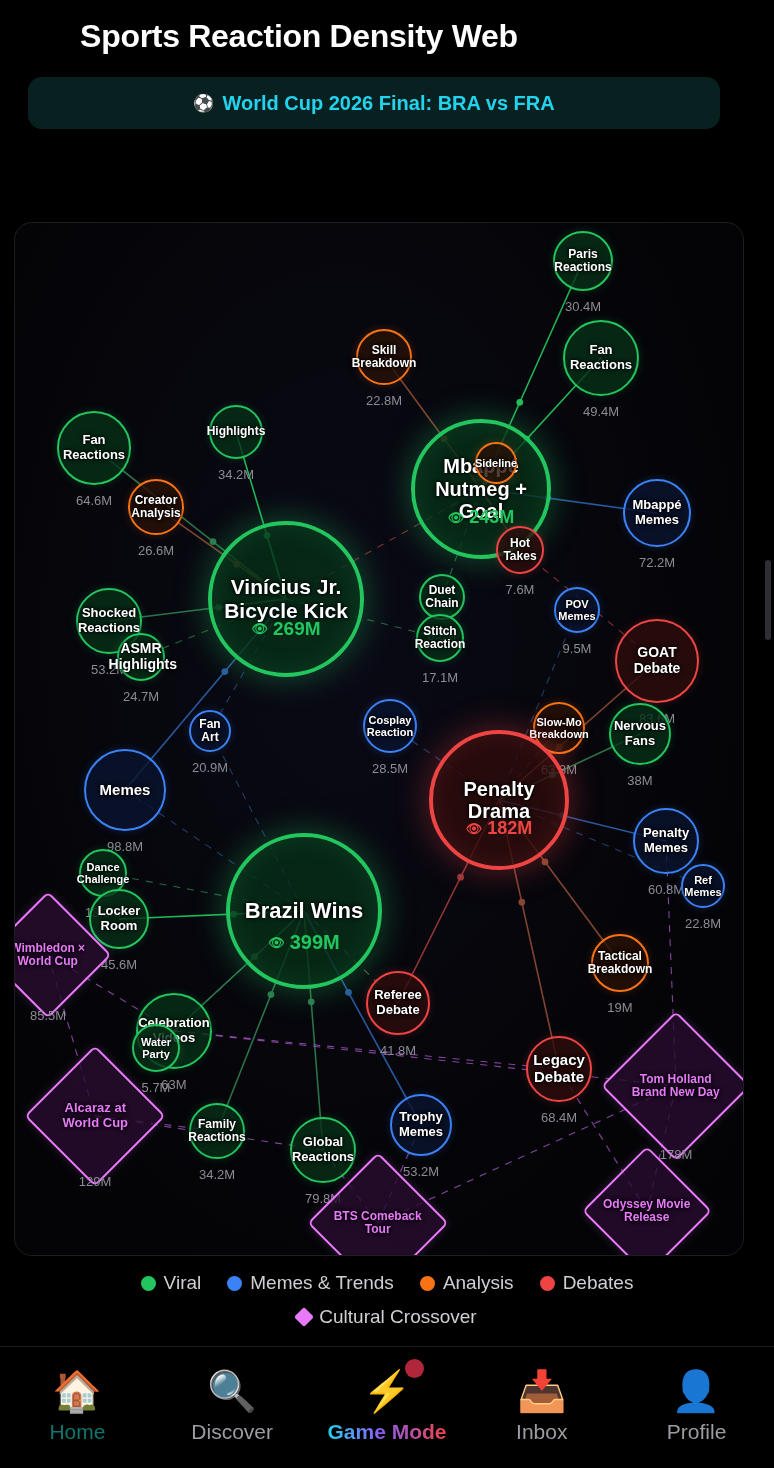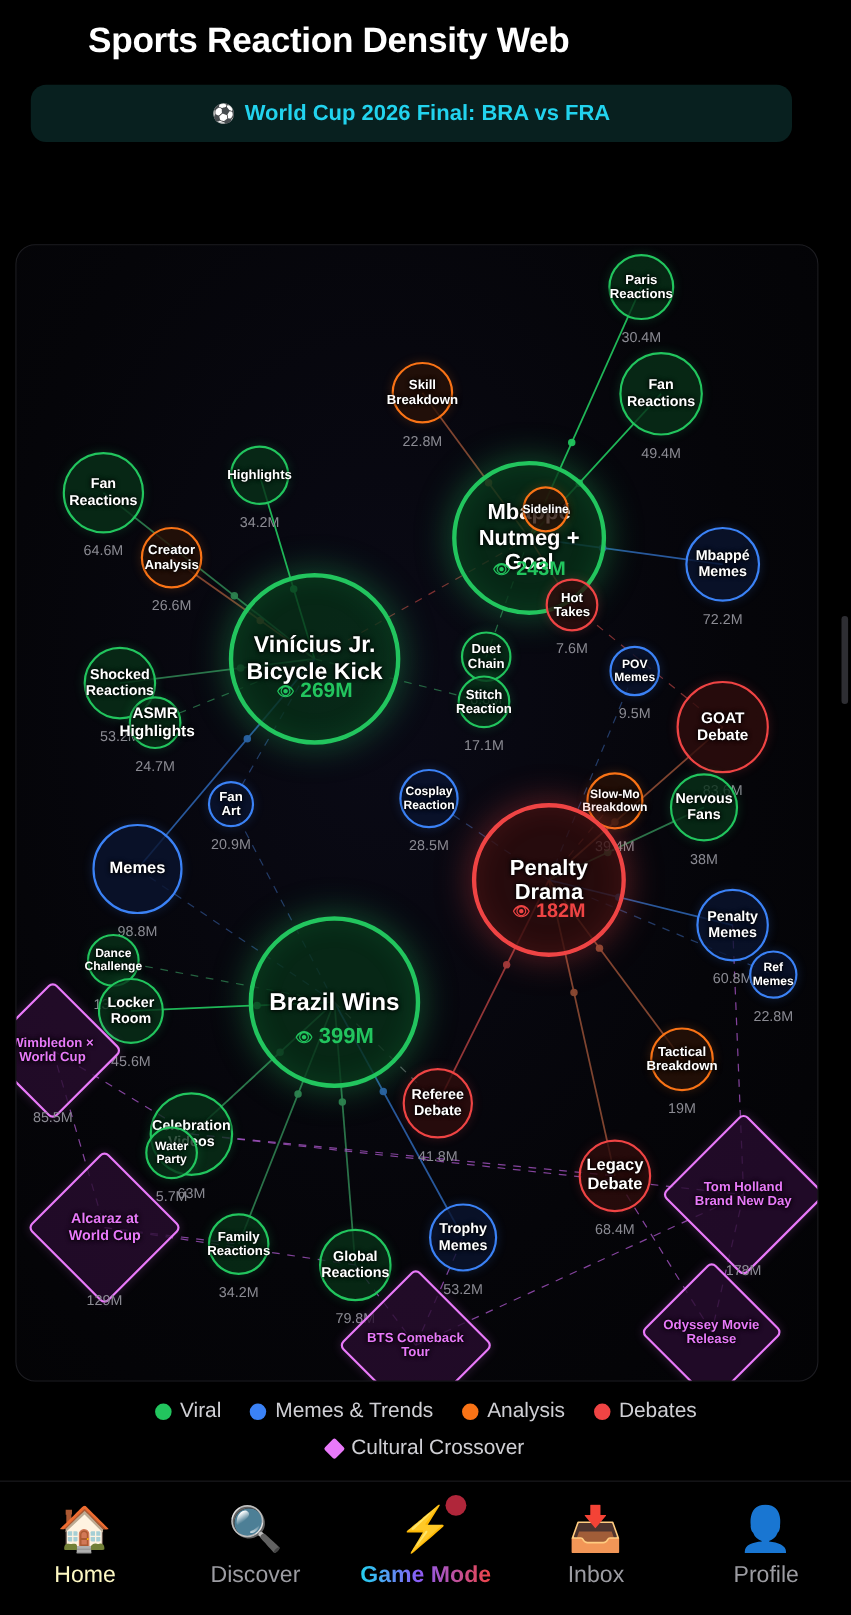--- a/index.html
+++ b/index.html
@@ -78,21 +78,21 @@
     position: absolute; left: 0; bottom: 0; width: 774px; height: 122px;
     background: #000; border-top: 1px solid #1c1c20;
     display: flex; align-items: center; justify-content: space-around;
   }
   .nav-item {
     display: flex; flex-direction: column; align-items: center; gap: 9px;
     width: 150px; position: relative;
   }
   .nav-glyph { font-size: 40px; line-height: 1; }
   .nav-label { font-size: 21px; color: #9c9ca2; }
-  .nav-item.active .nav-label { color: #fef9c3; }
+  .nav-item.active .nav-label { color: #0f766e; }
   .nav-item.gamemode .nav-label {
     font-weight: bold;
     background: linear-gradient(90deg, #22d3ee 0%, #8b5cf6 45%, #ef4444 100%);
     -webkit-background-clip: text; background-clip: text; color: transparent;
   }
   .nav-badge {
     position: absolute; top: -12px; right: 38px;
     width: 19px; height: 19px; border-radius: 50%; background: #b0263a;
   }
   .scrollbar {
@@ -295,21 +295,21 @@
         <div class="node" style="left: 126px; top: 434px; width: 48px; height: 48px;">
           <div class="bubble" style="width: 48px; height: 48px; border: 2px solid rgb(34, 197, 94); background: rgba(8, 48, 24, 0.8); box-shadow: rgba(34, 197, 94, 0.2) 0px 0px 10px;">
             <div class="lbl" style="font-size: 14px; width: 64.8px;">ASMR Highlights</div>
           </div>
           <div class="value-under" style="top: 56px;">24.7M</div>
         </div>
         <div class="node" style="left: 544px; top: 505px; width: 52px; height: 52px;">
           <div class="bubble" style="width: 52px; height: 52px; border: 2px solid rgb(249, 115, 22); background: rgba(40, 18, 8, 0.8); box-shadow: rgba(249, 115, 22, 0.2) 0px 0px 10px;">
             <div class="lbl" style="font-size: 11px; width: 70.2px;">Slow-Mo Breakdown</div>
           </div>
-          <div class="value-under" style="top: 60px;">39.4M</div>
+          <div class="value-under" style="top: 60px;">63.3M</div>
         </div>
         <div class="node" style="left: 625px; top: 511px; width: 62px; height: 62px;">
           <div class="bubble" style="width: 62px; height: 62px; border: 2px solid rgb(34, 197, 94); background: rgba(8, 48, 24, 0.8); box-shadow: rgba(34, 197, 94, 0.2) 0px 0px 10px;">
             <div class="lbl" style="font-size: 13px; width: 83.7px;">Nervous Fans</div>
           </div>
           <div class="value-under" style="top: 70px;">38M</div>
         </div>
         <div class="node" style="left: 375px; top: 503px; width: 54px; height: 54px;">
           <div class="bubble" style="width: 54px; height: 54px; border: 2px solid rgb(59, 130, 246); background: rgba(10, 20, 48, 0.8); box-shadow: rgba(59, 130, 246, 0.2) 0px 0px 10px;">
             <div class="lbl" style="font-size: 11px; width: 72.9px;">Cosplay Reaction</div>

